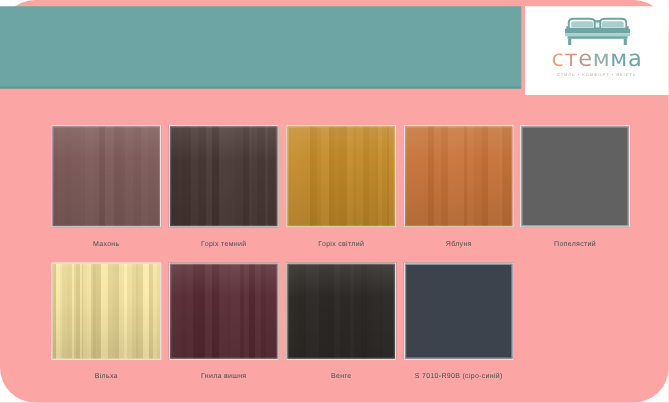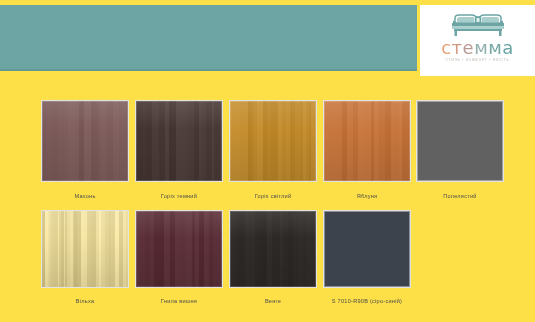--- a/index.html
+++ b/index.html
@@ -3,21 +3,21 @@
 <meta charset="utf-8">
 <style>
   html,body{margin:0;padding:0;}
   body{
     width:535px;height:322px;
     background:#ffffff;
     font-family:"Liberation Sans","DejaVu Sans",sans-serif;
     overflow:hidden;
     position:relative;
   }
-  #page{position:absolute;inset:0;background:#fde047;}
+  #page{position:absolute;inset:0;background:#fca5a5;border-radius:28px;}
 
   
   .header{position:absolute;left:0;top:5px;width:535px;height:66px;}
   .banner{position:absolute;left:0;top:0;width:417px;height:66px;background:#6ca5a4;}
   .banner-shadow{position:absolute;left:0;top:64px;width:417px;height:2px;background:rgba(0,0,0,.08);}
 
   .logo{position:absolute;left:420px;top:0;width:115px;height:71px;background:#ffffff;
         display:flex;flex-direction:column;align-items:center;justify-content:flex-start;}
   .logo-bed{margin-top:7px;width:56px;height:26px;}
   .logo-word{margin-top:1px;font-size:18px;line-height:18px;letter-spacing:.5px;

